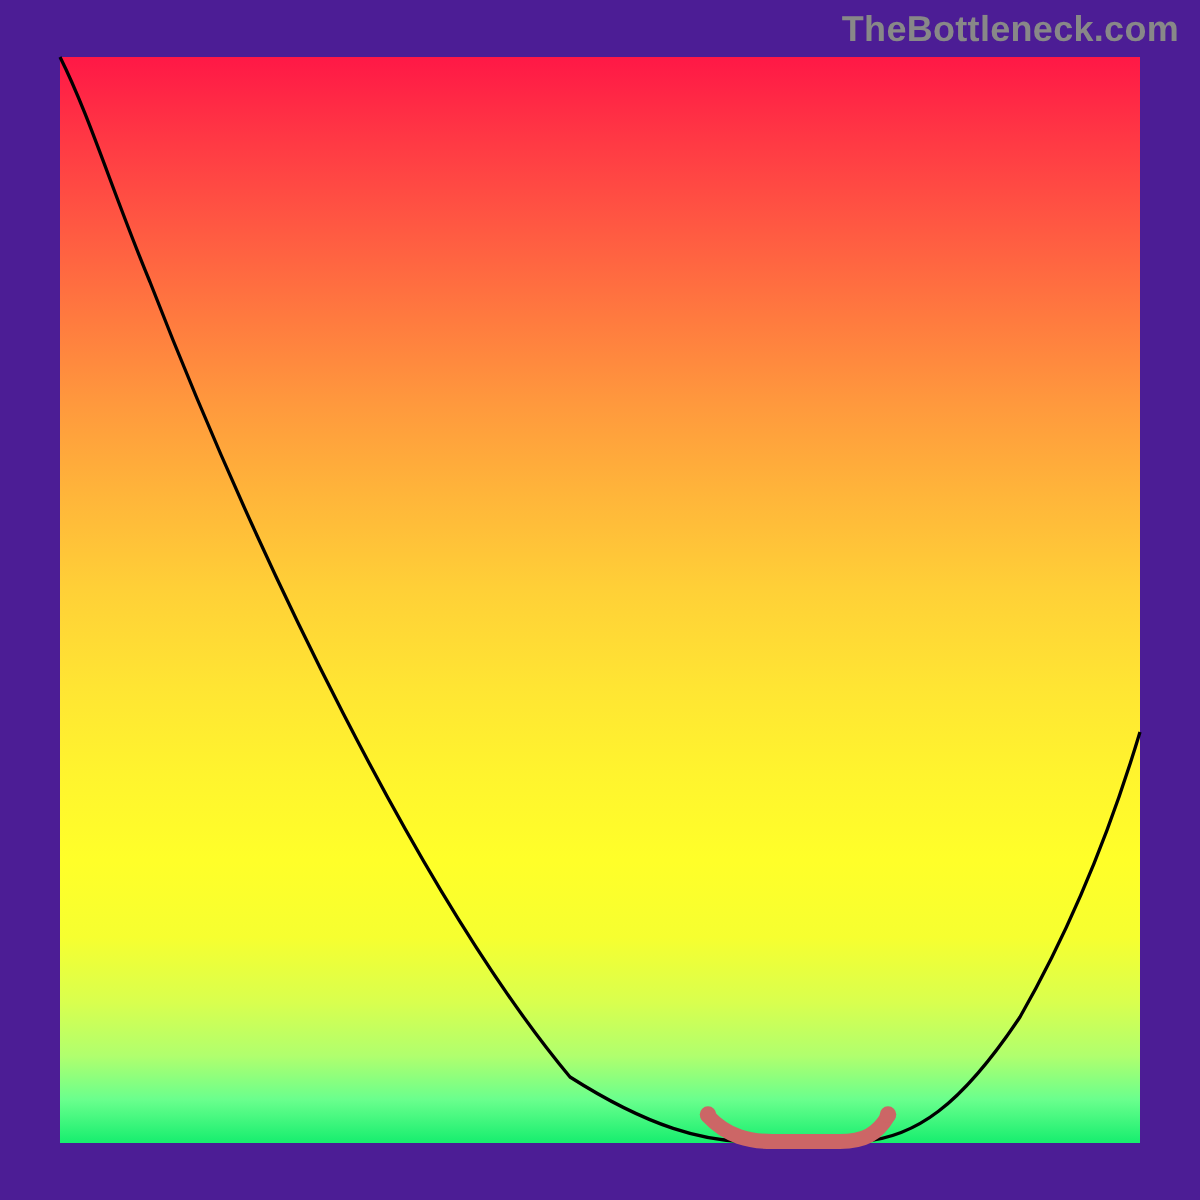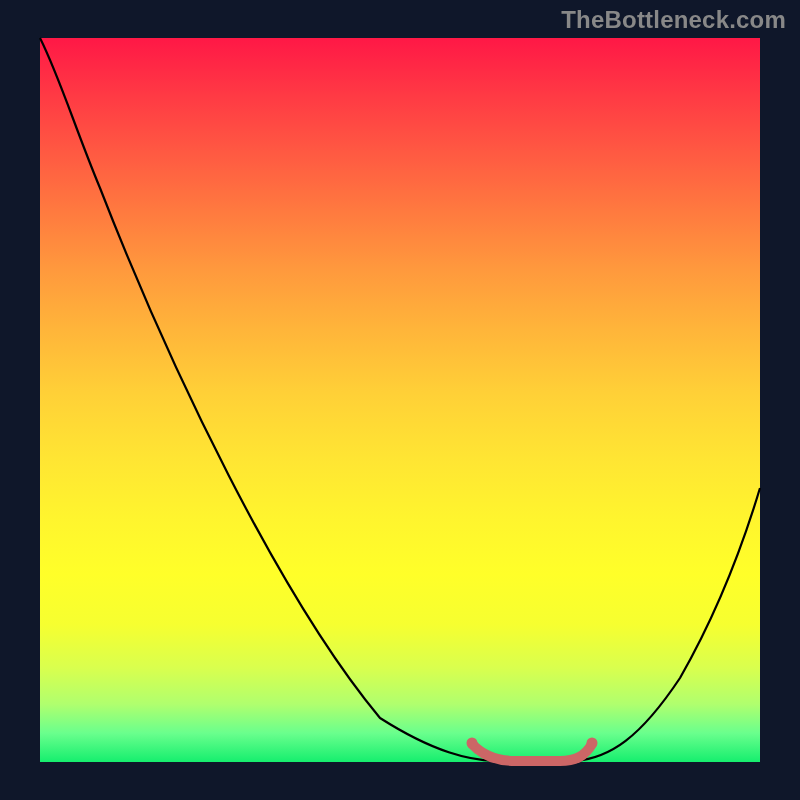--- a/index.html
+++ b/index.html
@@ -7,21 +7,21 @@
     padding: 0;
     width: 800px;
     height: 800px;
     background: #000;
     overflow: hidden;
   }
   .frame {
     position: relative;
     width: 800px;
     height: 800px;
-    background: #0f172a;
+    background: #4c1d95;
   }
   .watermark {
     position: absolute;
     top: 6px;
     right: 14px;
     font-family: Arial, Helvetica, sans-serif;
     font-size: 24px;
     font-weight: bold;
     color: #888888;
     letter-spacing: 0.2px;

